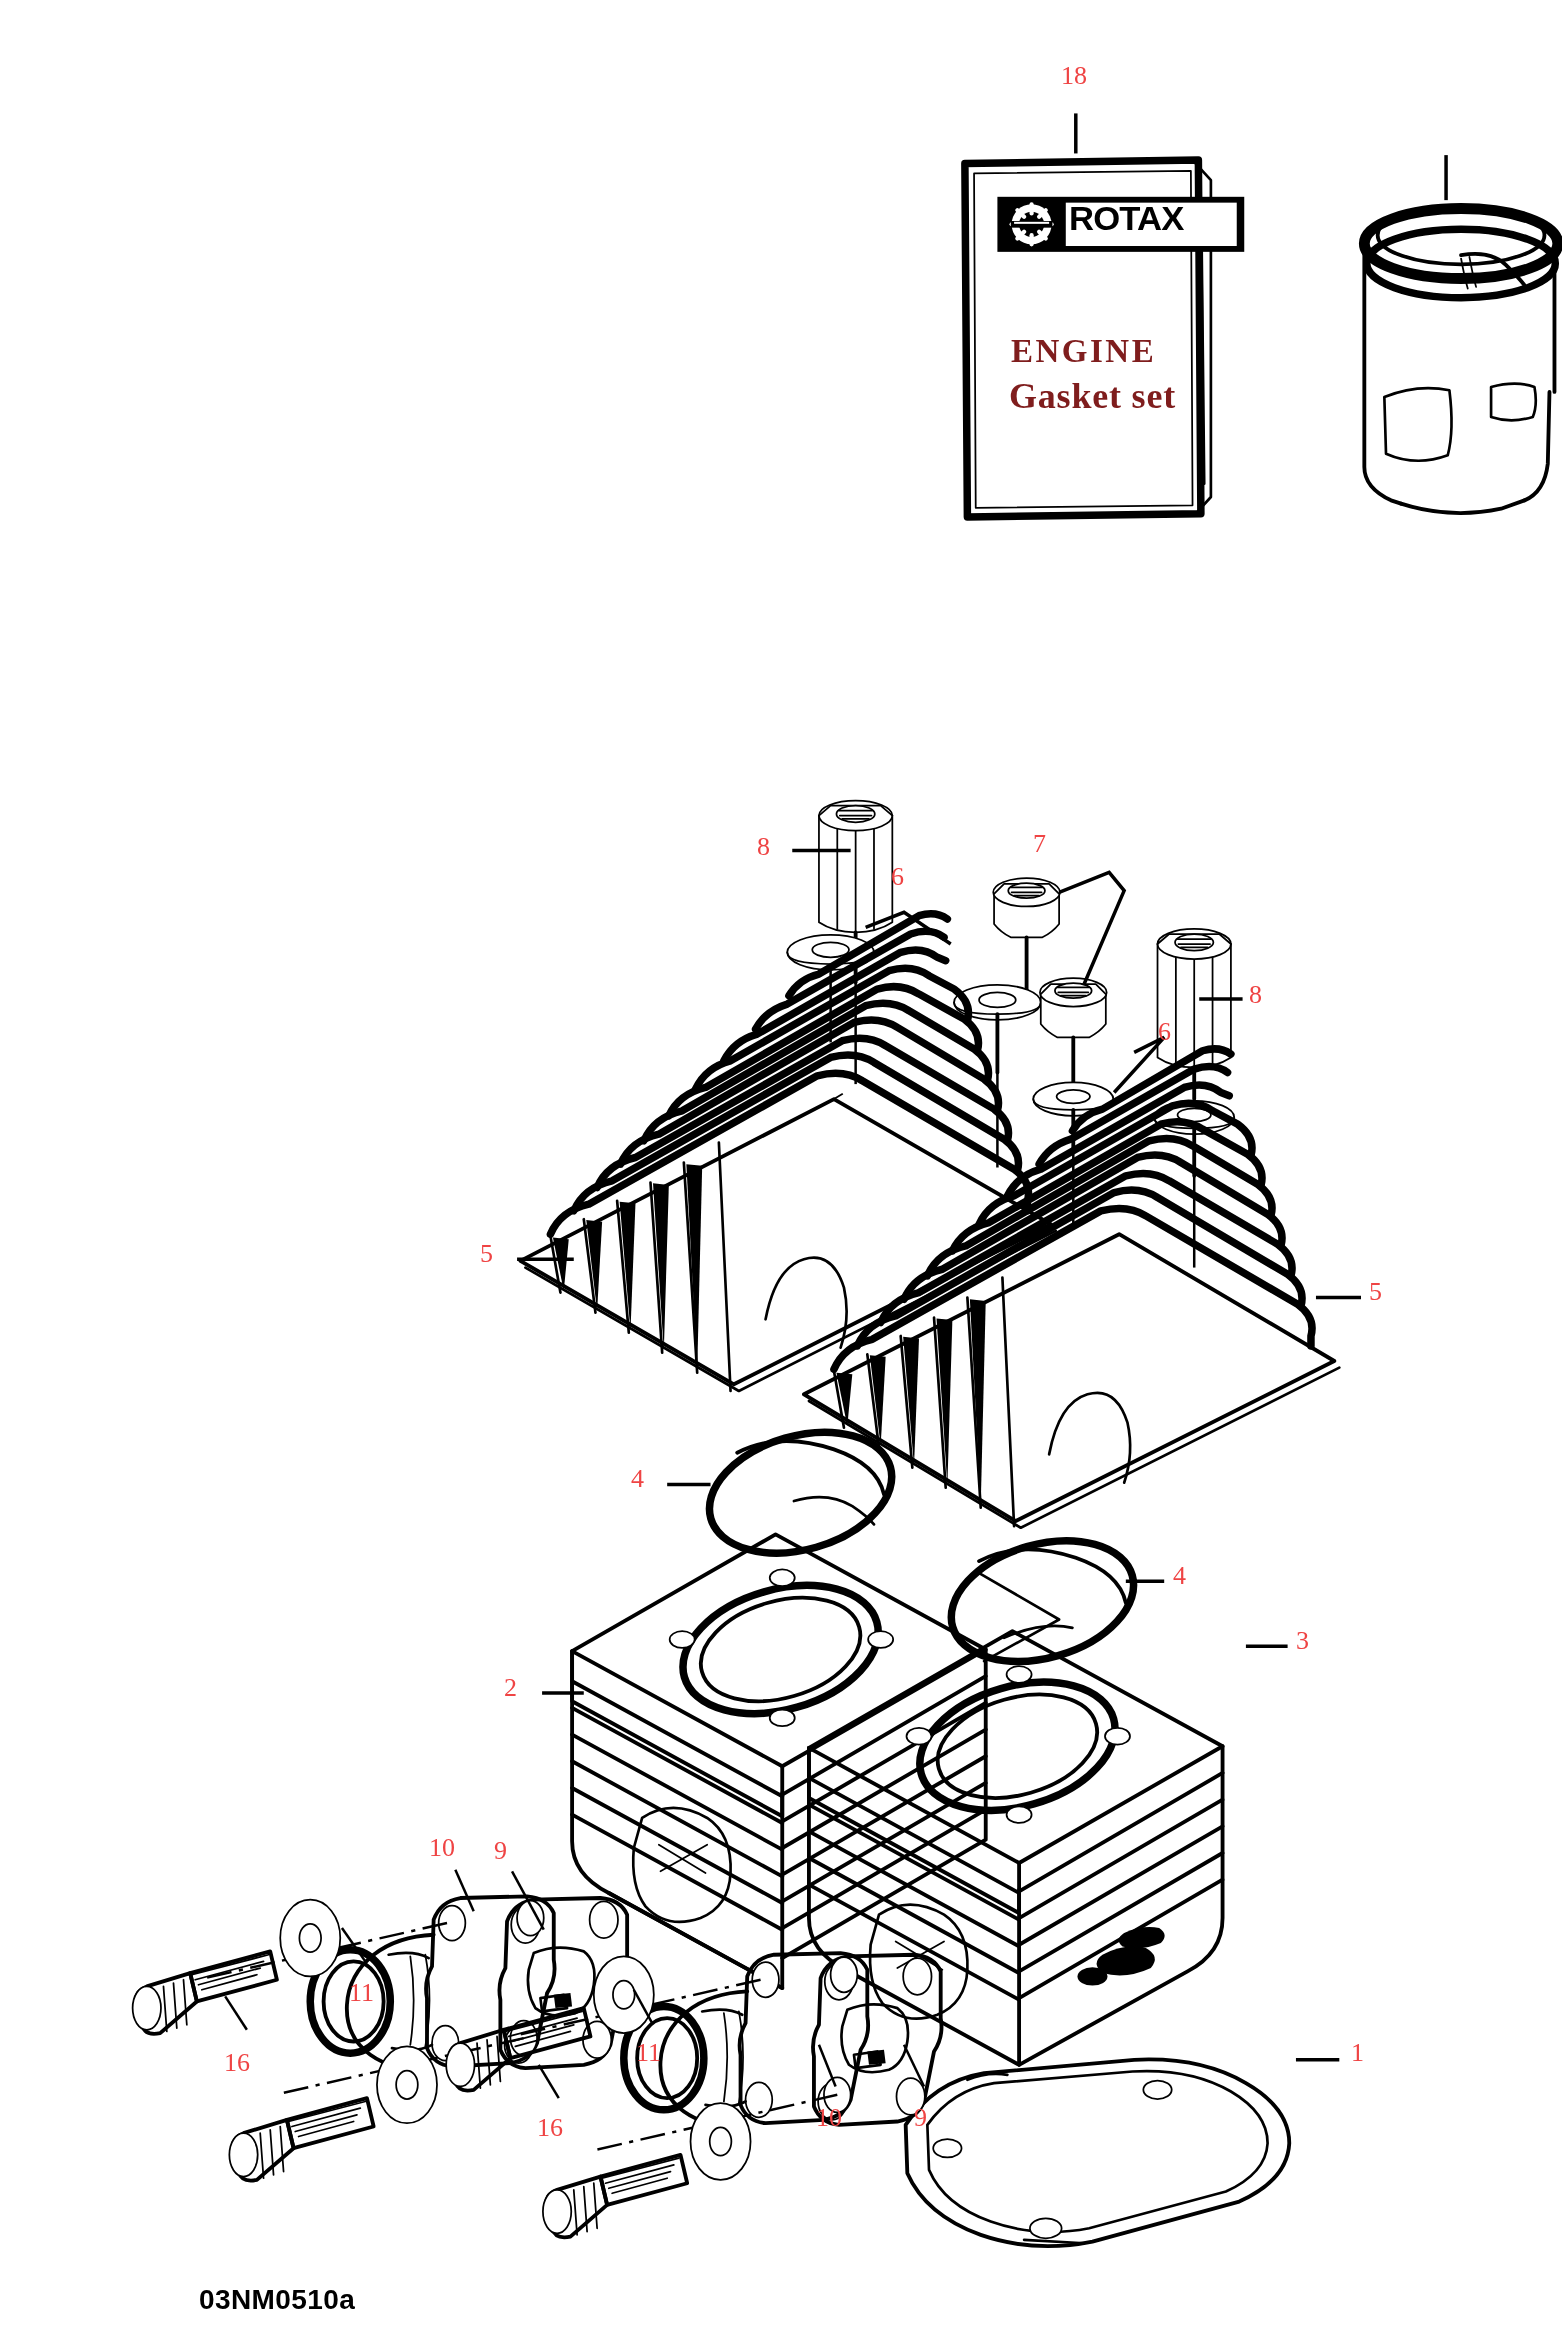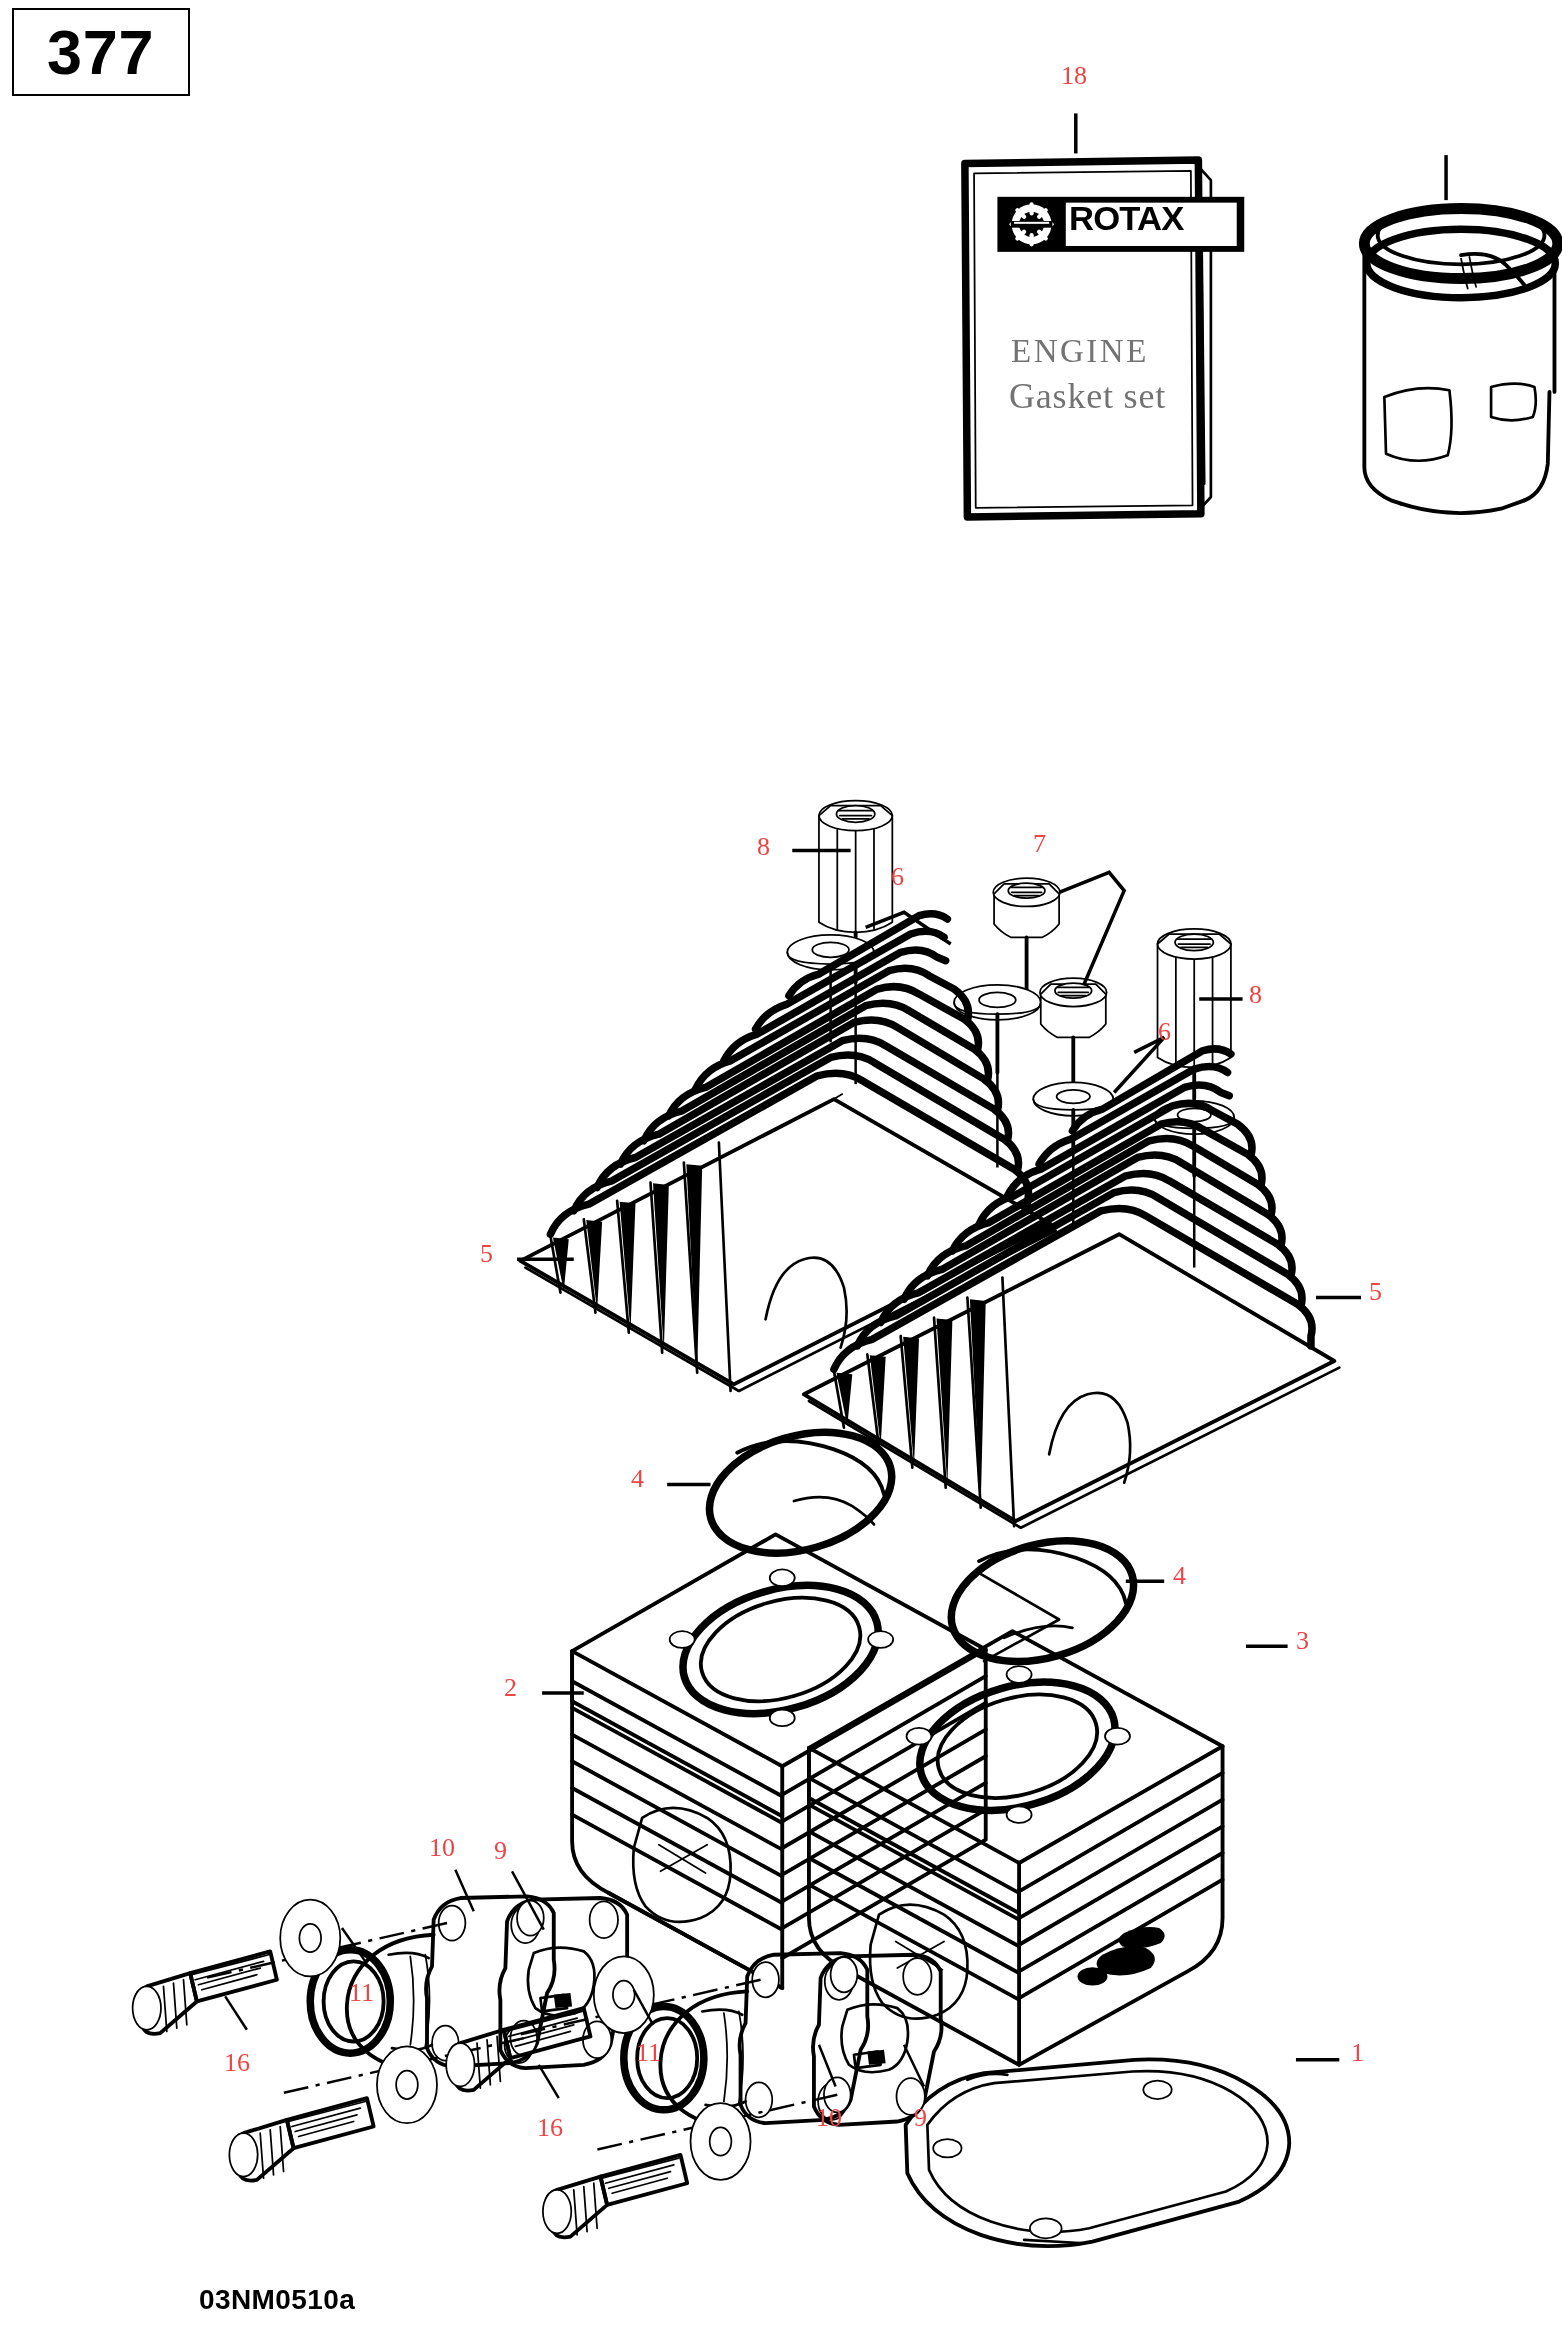--- a/index.html
+++ b/index.html
@@ -71,22 +71,22 @@
     color: #ef4444;
     line-height: 1;
     white-space: nowrap;
     user-select: none;
   }
 
   
   .pkg-text {
     position: absolute;
     font-family: "Liberation Serif", serif;
-    font-weight: normal;
-    color: #737373;
+    font-weight: bold;
+    color: #7f1d1d;
     white-space: nowrap;
   }
   #pkg-title-engine {
     left: 1011px;
     top: 333px;
     font-size: 33px;
     letter-spacing: 2.5px;
   }
   #pkg-title-gasket {
     left: 1009px;
@@ -105,23 +105,20 @@
     color: #000;
     transform: scaleX(1.05);
     transform-origin: left center;
   }
 </style>
 </head>
 <body>
 
 <div id="page">
 
-  <div id="page-badge">
-    <span class="num">377</span>
-  </div>
 
   <svg id="art" viewBox="0 0 1873 2794">
     <defs>
       <style>
         .ln   { fill:none; stroke:#000; stroke-width:3.2; stroke-linecap:round; stroke-linejoin:round; }
         .ln2  { fill:none; stroke:#000; stroke-width:4.6; stroke-linecap:round; stroke-linejoin:round; }
         .lnT  { fill:none; stroke:#000; stroke-width:2.1; stroke-linecap:round; stroke-linejoin:round; }
         .fat  { fill:none; stroke:#000; stroke-width:9;   stroke-linecap:round; stroke-linejoin:round; }
         .fat2 { fill:none; stroke:#000; stroke-width:13;  stroke-linecap:round; stroke-linejoin:round; }
         .lead { fill:none; stroke:#000; stroke-width:4.2; stroke-linecap:butt; }

